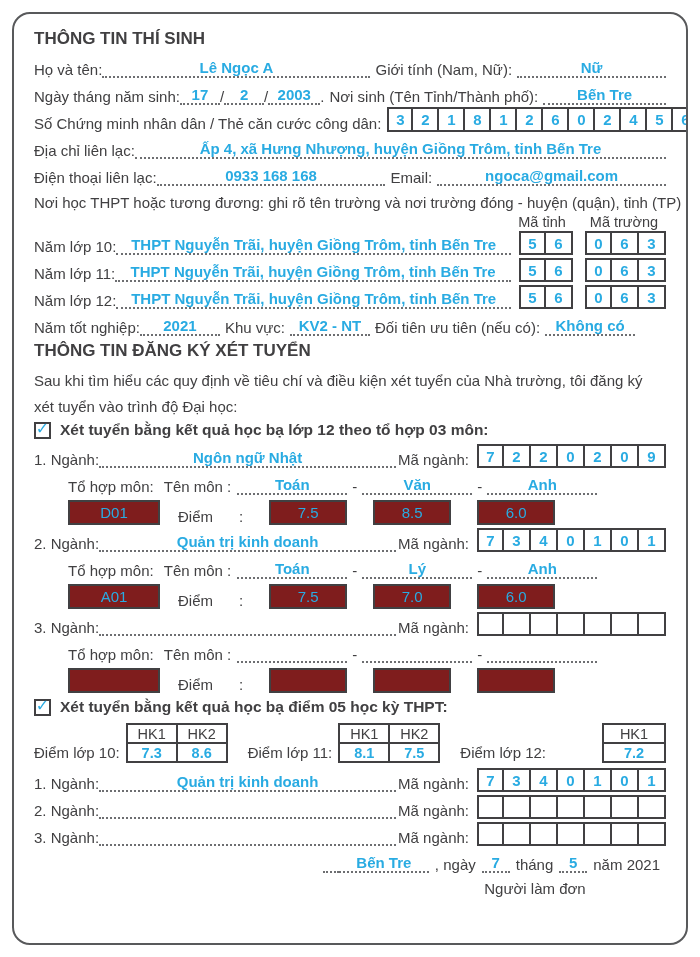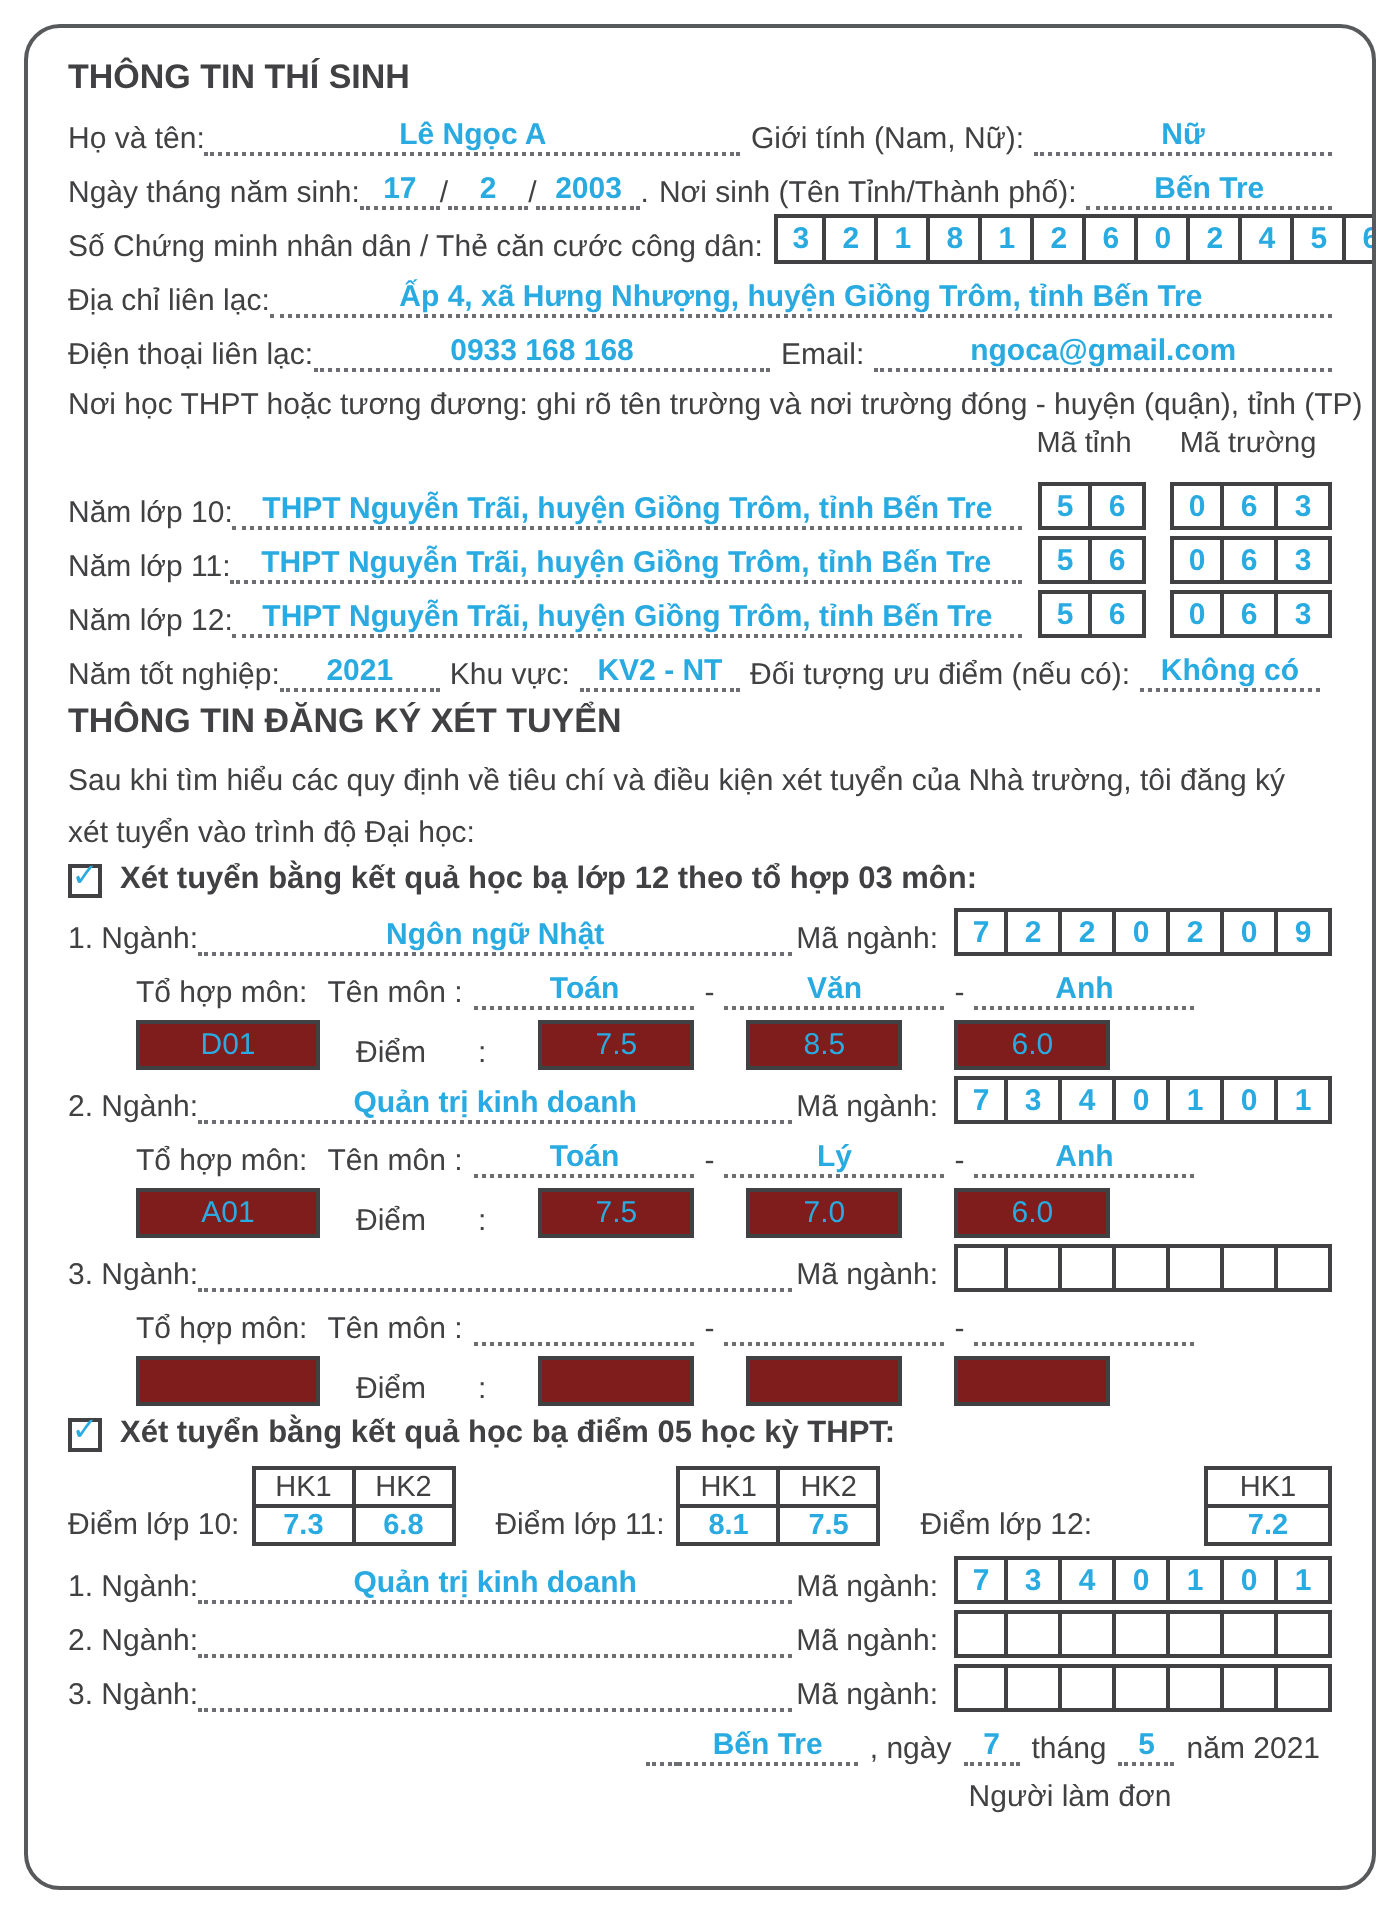--- a/index.html
+++ b/index.html
@@ -37,21 +37,21 @@
   .pad{padding:0 5px;}
   .cells{display:flex;flex:none;}
   .cells .c{
     width:27px;height:24px;border:2px solid var(--ink);border-left-width:0;
     display:flex;align-items:center;justify-content:center;
     color:var(--blue);font-weight:bold;font-size:15px;background:#fff;
   }
   .cells .c:first-child{border-left-width:2px;}
   .cells.id .c{width:26px;height:25px;}
   .gap12{flex:none;width:12px;}
-  .codehdr{justify-content:flex-end;height:17px;margin-bottom:13px;font-size:14.5px;}
+  .codehdr{justify-content:flex-end;height:17px;margin-bottom:3px;font-size:14.5px;}
   .codehdr span{text-align:center;}
   .para{font-size:15px;line-height:1.7;margin:0 0 0 0;}
   .ckrow{display:flex;align-items:center;font-size:15.5px;font-weight:bold;margin:2px 0 7px 0;}
   .ckb{
     flex:none;width:17px;height:17px;border:2px solid var(--ink);margin-right:9px;
     display:flex;align-items:center;justify-content:center;
   }
   .ckb .mk{color:var(--blue);font-weight:bold;font-size:16px;line-height:1;margin-top:-3px;}
   .ind{margin-left:34px;}
   .cbox,.sbox{
@@ -192,21 +192,21 @@
       <span class="c">6</span>
       <span class="c">3</span>
     </div>
   </div>
 
   <div class="row">
     <span class="lbl">Năm tốt nghiệp:</span>
     <span class="fill w80">2021</span>
     <span class="lbl pad">Khu vực:</span>
     <span class="fill w80">KV2 - NT</span>
-    <span class="lbl pad">Đối tượng ưu điểm (nếu có):</span>
+    <span class="lbl pad">Đối tiên ưu tiên (nếu có):</span>
     <span class="fill w90">Không có</span>
   </div>
 
   <div class="h">THÔNG TIN ĐĂNG KÝ XÉT TUYỂN</div>
 
   <div class="para">Sau khi tìm hiểu các quy định về tiêu chí và điều kiện xét tuyển của Nhà trường, tôi đăng ký xét tuyển vào trình độ Đại học:</div>
 
   <div class="ckrow">
     <span class="ckb">
         <span class="mk">✓</span>
@@ -319,21 +319,21 @@
 
   <div class="hkwrap">
     <span class="hk-lbl">Điểm lớp 10:</span>
     <div class="hkt">
       <div class="hkr">
         <span class="hkc">HK1</span>
         <span class="hkc">HK2</span>
       </div>
       <div class="hkr">
         <span class="hkc val">7.3</span>
-        <span class="hkc val">6.8</span>
+        <span class="hkc val">8.6</span>
       </div>
     </div>
     <span class="hk-lbl ml20">Điểm lớp 11:</span>
     <div class="hkt">
       <div class="hkr">
         <span class="hkc">HK1</span>
         <span class="hkc">HK2</span>
       </div>
       <div class="hkr">
         <span class="hkc val">8.1</span>

